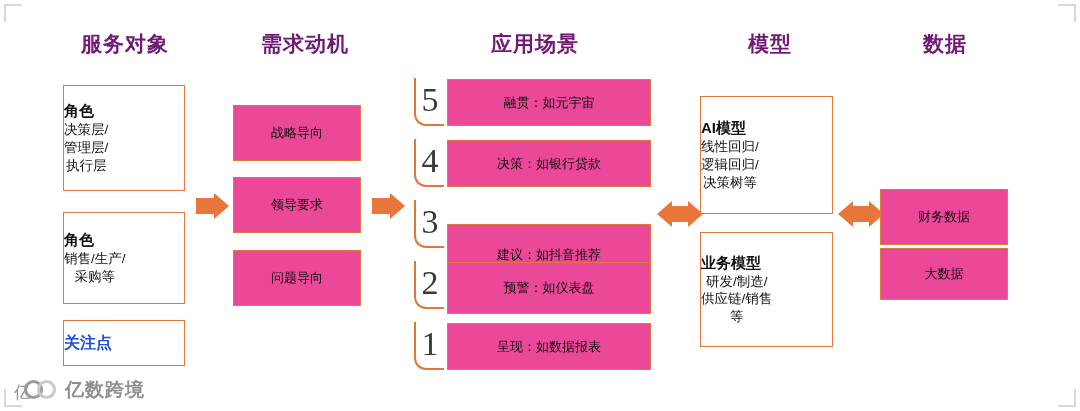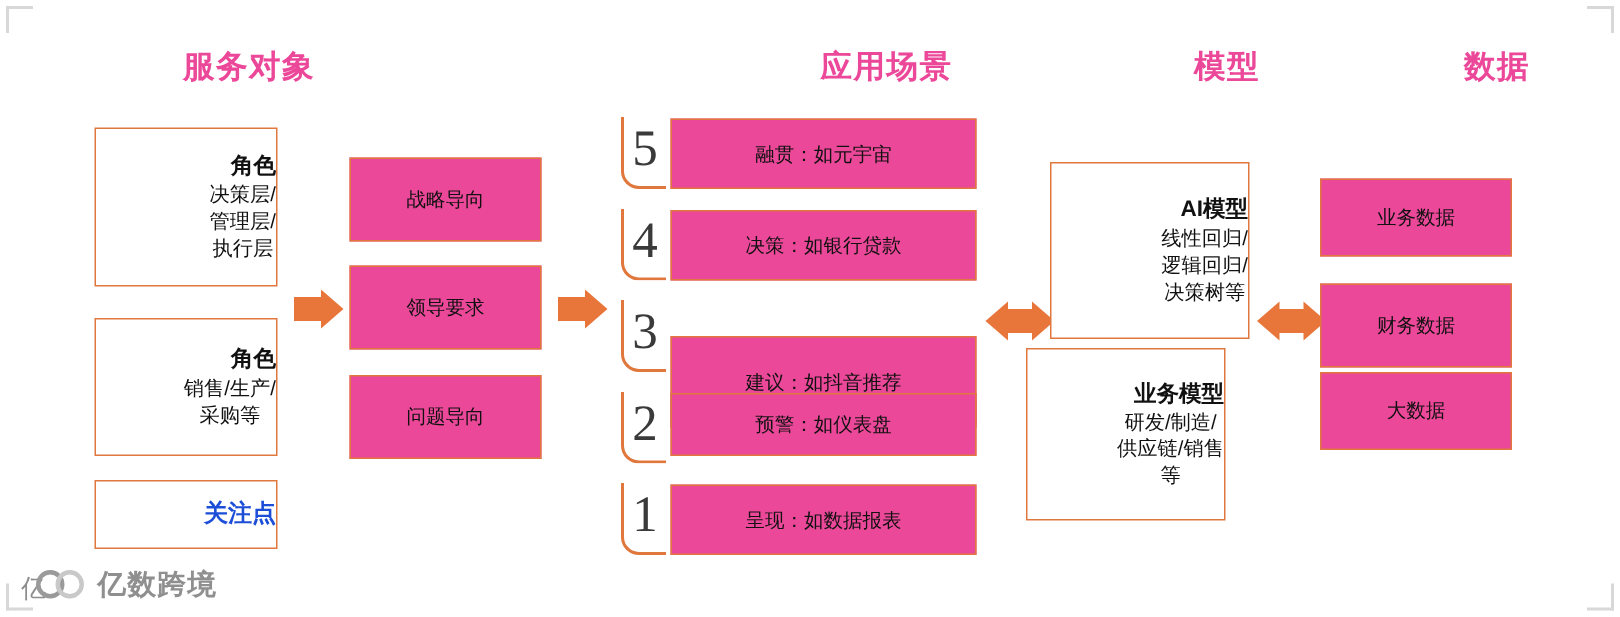--- a/index.html
+++ b/index.html
@@ -17,33 +17,33 @@
   }
   .canvas {
     position: relative;
     width: 1080px;
     height: 411px;
   }
   .col-title {
     position: absolute;
     font-size: 21px;
     font-weight: bold;
-    color: #ec4899;
-    text-align: right;
+    color: #701a75;
+    text-align: center;
     white-space: nowrap;
     letter-spacing: 1px;
   }
   .box {
     position: absolute;
     border: 1.5px solid #E0773C;
     background: #ffffff;
     box-sizing: border-box;
     display: flex;
     flex-direction: column;
-    align-items: flex-end;
+    align-items: flex-start;
     justify-content: center;
     text-align: center;
     line-height: 1.32;
   }
   .box .b-title {
     font-size: 15px;
     font-weight: bold;
     color: #111111;
   }
   .box .b-sub {
@@ -159,20 +159,21 @@
 <body>
 
 <div class="canvas">
 
   <div class="corner c-tl"></div>
   <div class="corner c-tr"></div>
   <div class="corner c-bl"></div>
   <div class="corner c-br"></div>
 
   <div class="col-title" style="left:40px; top:30px; width:170px;">服务对象</div>
+  <div class="col-title" style="left:220px; top:30px; width:170px;">需求动机</div>
   <div class="col-title" style="left:435px; top:30px; width:200px;">应用场景</div>
   <div class="col-title" style="left:700px; top:30px; width:140px;">模型</div>
   <div class="col-title" style="left:870px; top:30px; width:150px;">数据</div>
 
   <div class="box" style="left:63px; top:85px; width:122px; height:106px;">
     <div class="b-title">角色</div>
     <div class="b-sub" style="white-space:pre-line;">决策层/
 管理层/
 执行层</div>
   </div>
@@ -208,53 +209,52 @@
   <div class="num-bracket" style="left:414px; top:139px; width:30px; height:48px;"></div>
   <div class="num-glyph" style="left:416px; top:144px; width:28px;">4</div>
   <div class="scene-box" style="left:447px; top:140px; width:204px; height:47px;">决策：如银行贷款</div>
 
   <div class="num-bracket" style="left:414px; top:200px; width:30px; height:48px;"></div>
   <div class="num-glyph" style="left:416px; top:205px; width:28px;">3</div>
   <div class="scene-box" style="left:447px; top:201px; width:204px; height:61px;margin-top:23px;">建议：如抖音推荐</div>
 
   <div class="num-bracket" style="left:414px; top:261px; width:30px; height:48px;"></div>
   <div class="num-glyph" style="left:416px; top:266px; width:28px;">2</div>
-  <div class="scene-box" style="left:447px; top:262px; width:204px; height:42px;">预警：如仪表盘</div>
+  <div class="scene-box" style="left:447px; top:262px; width:204px; height:52px;">预警：如仪表盘</div>
 
   <div class="num-bracket" style="left:414px; top:322px; width:30px; height:48px;"></div>
   <div class="num-glyph" style="left:416px; top:327px; width:28px;">1</div>
   <div class="scene-box" style="left:447px; top:323px; width:204px; height:47px;">呈现：如数据报表</div>
 
   <div>
     <div class="arr-head-l" style="left:657px; top:201px;"></div>
     <div class="arr-shaft" style="left:671px; top:206px; width:18px; height:16px;"></div>
     <div class="arr-head-r" style="left:688px; top:201px;"></div>
   </div>
 
-  <div class="box" style="left:700px; top:96px; width:133px; height:118px;margin-top:12px;">
+  <div class="box" style="left:700px; top:96px; width:133px; height:118px;">
     <div class="b-title">AI模型</div>
     <div class="b-sub" style="white-space:pre-line;">线性回归/
 逻辑回归/
 决策树等</div>
   </div>
 
-  <div class="box" style="left:684px; top:232px; width:133px; height:115px;">
+  <div class="box" style="left:700px; top:232px; width:133px; height:115px;">
     <div class="b-title">业务模型</div>
     <div class="b-sub" style="white-space:pre-line;">研发/制造/
 供应链/销售
 等</div>
   </div>
 
   <div>
     <div class="arr-head-l" style="left:838px; top:201px;"></div>
     <div class="arr-shaft" style="left:852px; top:206px; width:18px; height:16px;"></div>
     <div class="arr-head-r" style="left:869px; top:201px;"></div>
   </div>
 
-  <div class="scene-box" style="left:880px; top:119px; width:128px; height:52px;">业务数据</div>
   <div class="scene-box" style="left:880px; top:189px; width:128px; height:56px;">财务数据</div>
   <div class="scene-box" style="left:880px; top:248px; width:128px; height:52px;">大数据</div>
 
   <div class="logo">
     <div class="logo-mark">
       <div class="yi">亿</div>
       <div class="c1"></div>
       <div class="c2"></div>
     </div>
     <div class="logo-text">亿数跨境</div>

